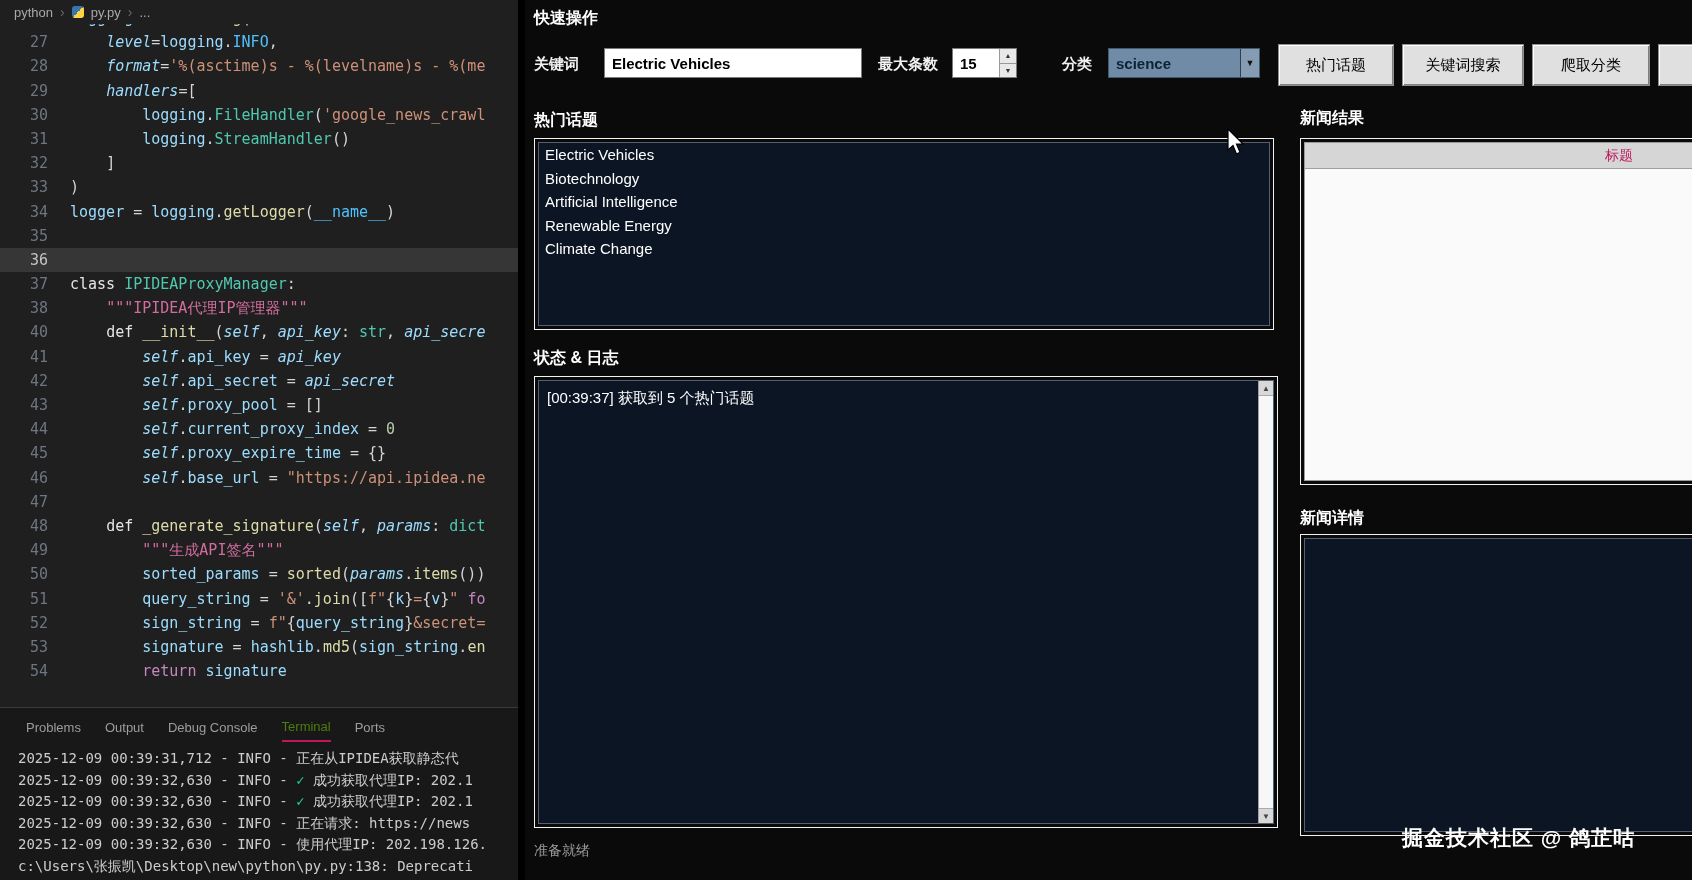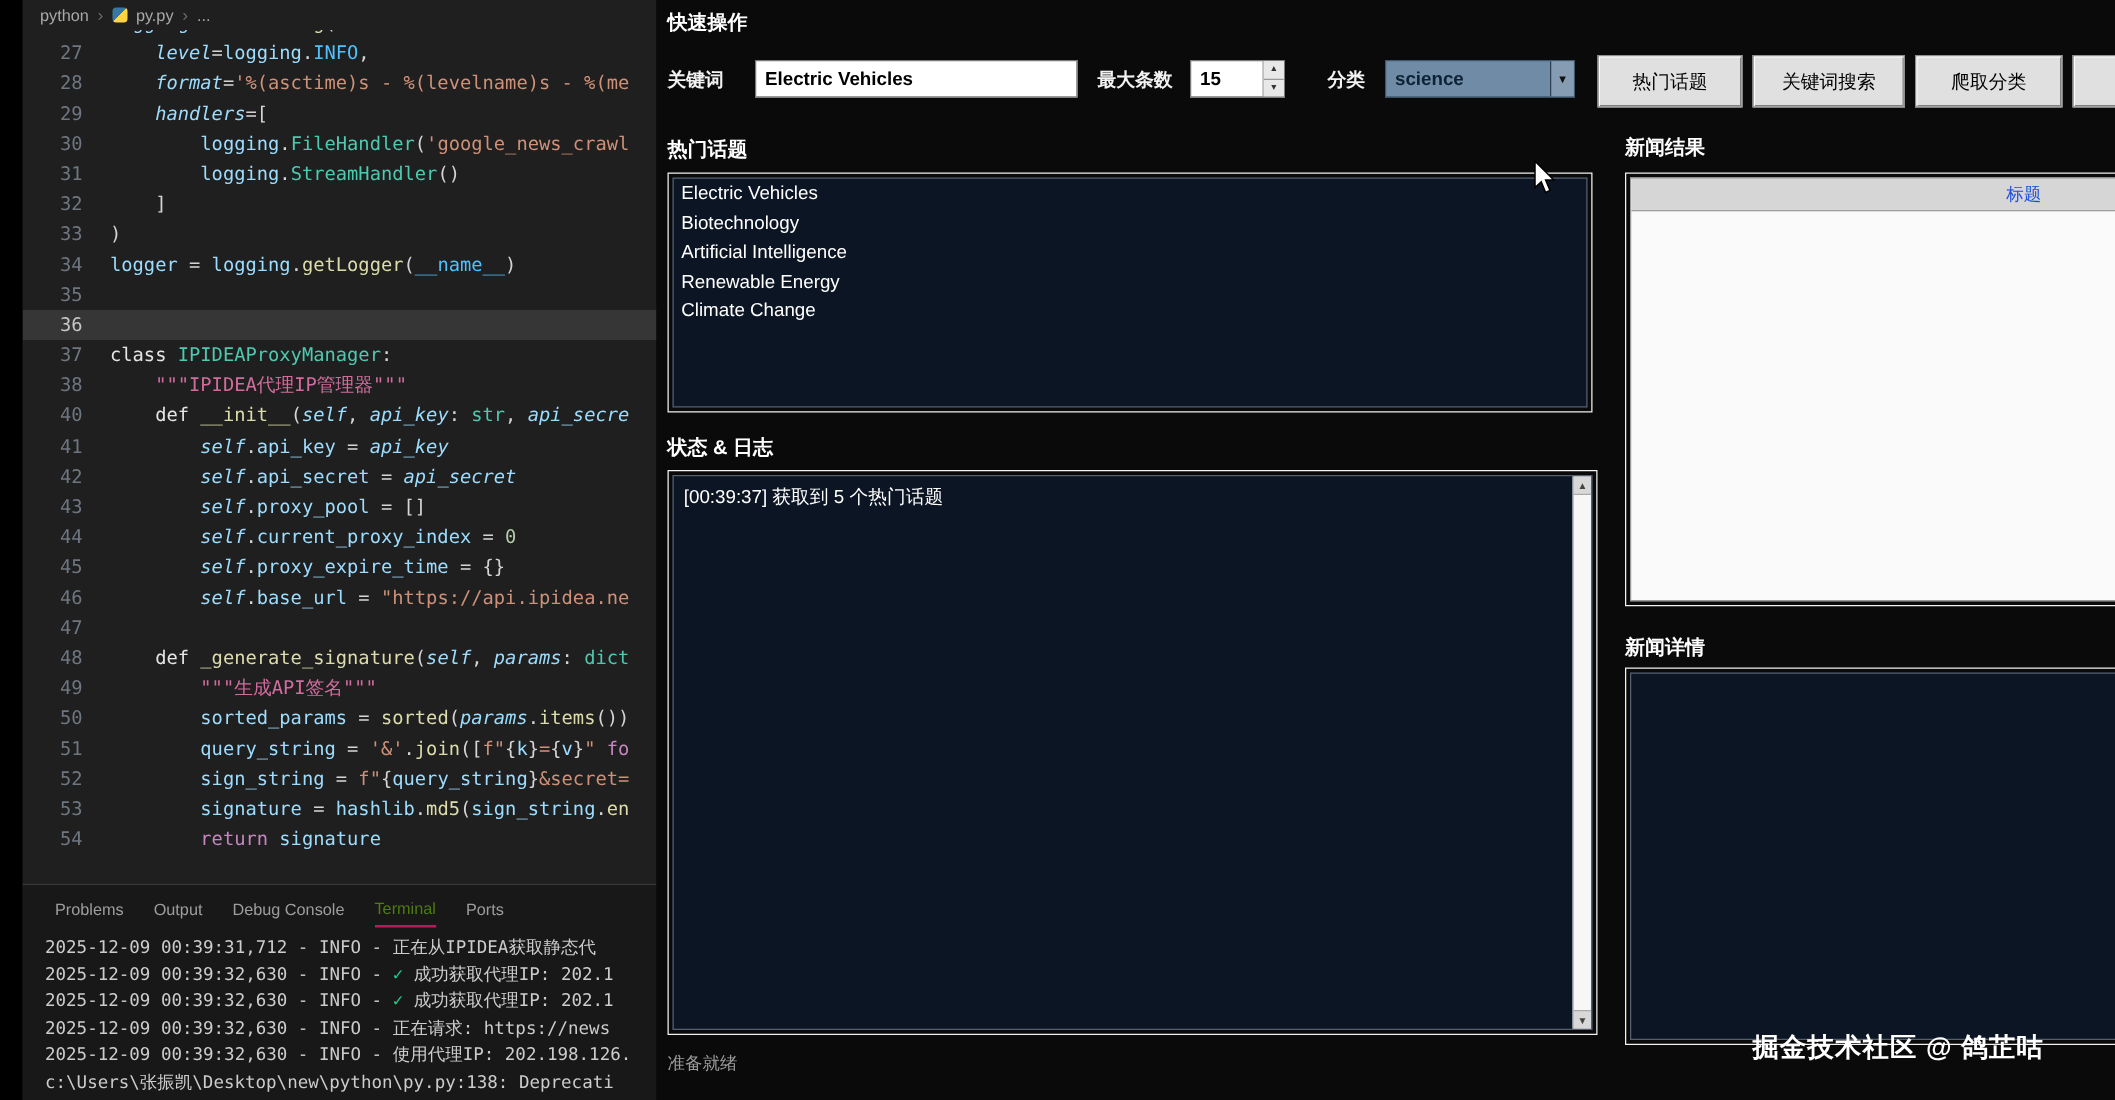--- a/index.html
+++ b/index.html
@@ -1,20 +1,20 @@
 <!DOCTYPE html>
 <html><head>
 <meta charset="utf-8">
 <style>
   * { margin:0; padding:0; box-sizing:border-box; }
   html,body { width:1692px; height:880px; }
   body { position:relative; background:#000; overflow:hidden; font-family:"Liberation Sans", sans-serif; }
 
   
-  .editor-pane { position:absolute; left:0; top:0; width:518px; height:880px; background:#1f1f1f; overflow:hidden;margin-left:18px; }
+  .editor-pane { position:absolute; left:0; top:0; width:518px; height:880px; background:#1f1f1f; overflow:hidden; }
   .breadcrumb { height:24px; display:flex; align-items:center; gap:7px; padding-left:14px; font-size:13px; color:#a9a9a9; }
   .crumb-sep { color:#6a6a6a; font-size:14px; }
   .py-icon { width:12px; height:12px; border-radius:3px; background:linear-gradient(135deg,#3776ab 50%,#ffd343 50%); display:inline-block; }
   .code-area { position:absolute; top:24px; left:0; width:518px; height:683px; overflow:hidden; }
   .code-row { display:flex; height:24.2px; line-height:24.2px; font-family:"DejaVu Sans Mono", monospace; font-size:15px; white-space:pre; }
   .code-row.partial { margin-top:-18px; }
   .code-row.active { background:#363636; }
   .gutter { flex:none; width:48px; text-align:right; color:#6e7681; }
   .code-row.active .gutter { color:#c6c6c6; }
   .code-text { padding-left:22px; }
@@ -37,21 +37,21 @@
   .terminal-out { position:absolute; top:40px; left:18px; right:0; font-family:"DejaVu Sans Mono", monospace; font-size:14px; line-height:21.5px; white-space:pre; }
   .ts-t { color:#cccccc; }
   .ts-ok { color:#23d18b; }
 
   
   .app-pane { position:absolute; left:525px; top:0; width:1167px; height:880px; background:#0a0a0a; overflow:hidden; color:#fff; }
   .sec-label { position:absolute; font-size:16px; font-weight:bold; color:#fff; }
   .fld-label { position:absolute; font-size:15px; font-weight:600; color:#f2f2f2; }
 
   .kw-input { position:absolute; left:79px; top:48px; width:258px; height:30px; background:#fff; border:1px solid #7a7a7a; font-family:"Liberation Sans", sans-serif; font-size:15px; font-weight:600; color:#000; padding:0 7px; }
-  .spinbox { position:absolute; left:427px; top:48px; width:76px; height:30px; background:#fff; border:1px solid #7a7a7a; display:flex; }
+  .spinbox { position:absolute; left:427px; top:48px; width:65px; height:30px; background:#fff; border:1px solid #7a7a7a; display:flex; }
   .spin-val { flex:1; font-size:15px; font-weight:600; color:#000; display:flex; align-items:center; padding-left:7px; }
   .spin-arrows { width:17px; border-left:1px solid #999; display:flex; flex-direction:column; }
   .spin-btn { flex:1; background:#e8e8e8; color:#333; font-size:7px; display:flex; align-items:center; justify-content:center; }
   .spin-btn.up { border-bottom:1px solid #999; }
   .combobox { position:absolute; left:583px; top:48px; width:152px; height:30px; background:#6f8ba6; border:1px solid #41596f; display:flex; }
   .combo-val { flex:1; display:flex; align-items:center; padding-left:7px; font-size:15px; font-weight:600; color:#0e2236; }
   .combo-arrow { width:19px; background:#859cb3; border-left:1px solid #2e4154; color:#111; font-size:9px; display:flex; align-items:center; justify-content:center; }
   .gbtn { position:absolute; top:44px; height:42px; background:#e0e0e0; border:1px solid #8f8f8f; box-shadow:inset 1px 1px 0 #ffffff, inset -1px -1px 0 #808080; color:#000; font-size:15px; display:flex; align-items:center; justify-content:center; font-family:"Liberation Sans", sans-serif; }
   .gbtn.b1 { left:753px; width:116px; }
   .gbtn.b2 { left:877px; width:122px; }
@@ -66,21 +66,21 @@
   .log-lines { position:absolute; top:6px; left:8px; right:20px; font-size:15px; line-height:22px; color:#fff; }
   .scrollbar { position:absolute; top:0; right:0; bottom:0; width:15px; background:#ececec; border-left:1px solid #9aa0a6; }
   .sb-btn { position:absolute; left:0; width:14px; height:15px; background:#d8d8d8; color:#444; font-size:8px; display:flex; align-items:center; justify-content:center; }
   .sb-btn.up { top:0; border-bottom:1px solid #aaa; }
   .sb-btn.down { bottom:0; border-top:1px solid #aaa; }
   .sb-thumb { position:absolute; left:0; top:15px; width:14px; bottom:15px; background:#f7f7f7; }
 
   .news-box { left:775px; top:138px; width:430px; height:347px; }
   .news-inner { width:100%; height:100%; border:1px solid #9a9a9a; background:#fafafa; position:relative; overflow:hidden; }
   .news-header { position:absolute; top:0; left:0; right:0; height:26px; background:#d6d6d6; border-bottom:1px solid #a0a0a0; }
-  .news-col { position:absolute; left:300px; top:4px; font-size:14px; color:#1d4ed8; }
+  .news-col { position:absolute; left:300px; top:4px; font-size:14px; color:#be185d; }
   .detail-box { left:775px; top:534px; width:430px; height:302px; }
 
   .status-bar { position:absolute; left:9px; top:842px; font-size:14px; color:#9a9a9a; }
   .watermark { position:absolute; left:877px; top:824px; font-size:21px; font-weight:bold; color:#fff; letter-spacing:1px; }
 
   .cursor { position:absolute; left:1226px; top:128px; z-index:50; }
 </style>
 </head>
 <body>
 

